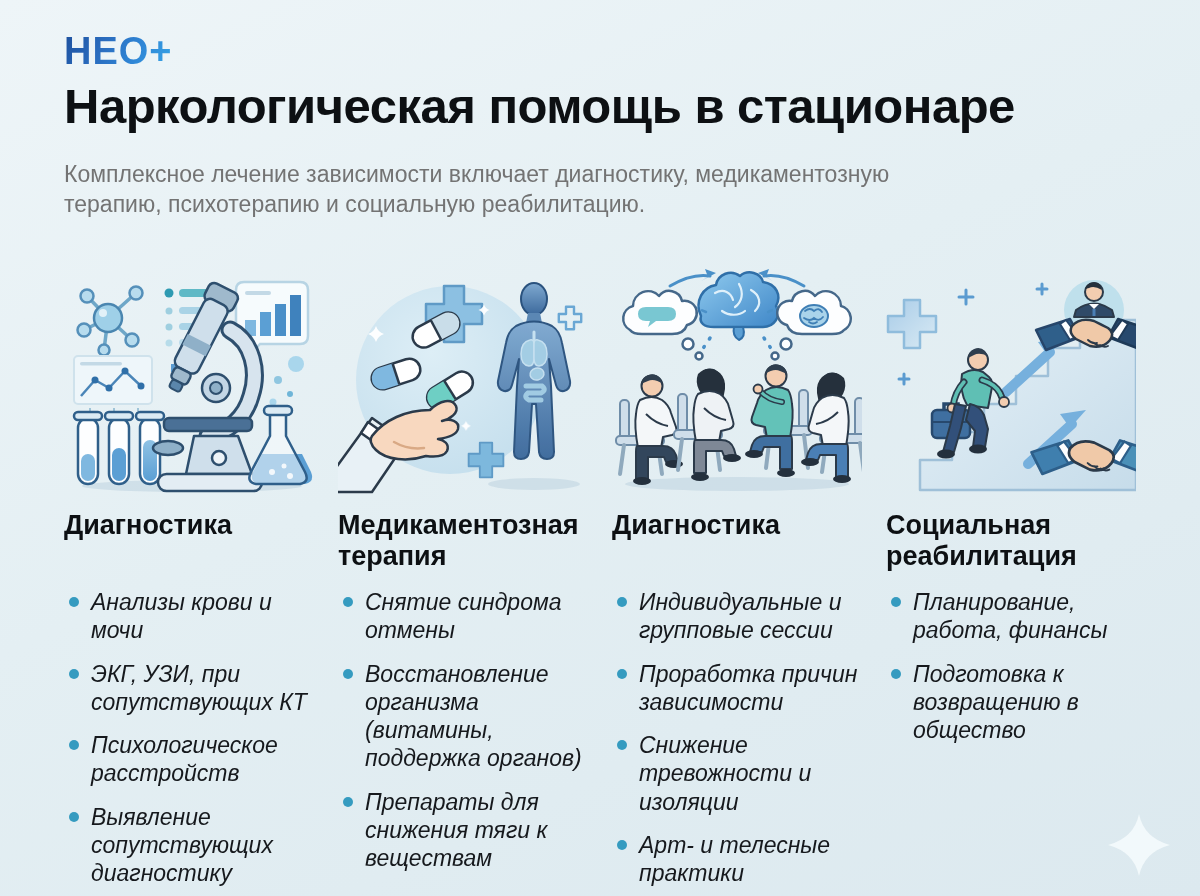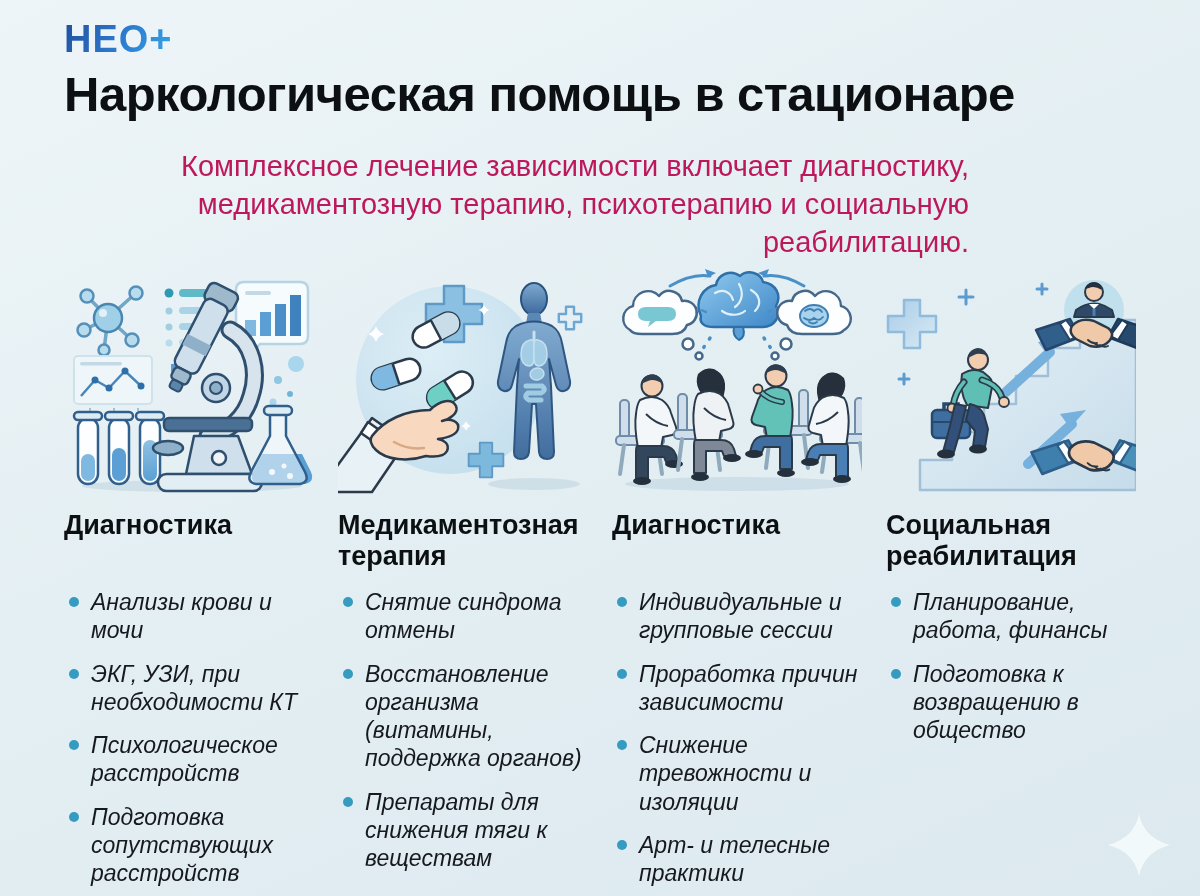--- a/index.html
+++ b/index.html
@@ -7,28 +7,28 @@
     width:1200px;height:896px;overflow:hidden;
     font-family:"Liberation Sans","DejaVu Sans",sans-serif;
     background:linear-gradient(155deg,#eef5f8 0%,#e4eff3 45%,#dce9ef 100%);
     color:#14171b;position:relative;
   }
   .page{position:relative;width:1200px;height:896px;padding:14px 64px 0 64px;box-sizing:border-box;}
   .logo{
     display:inline-block;font-weight:800;font-size:38px;letter-spacing:1px;
     background:linear-gradient(120deg,#1d4f9c 0%,#2a6cbe 35%,#2f86d6 65%,#38a8e8 100%);
     -webkit-background-clip:text;background-clip:text;color:transparent;
-    margin-top:4px;
+    margin-top:16px;
   }
   h1{
     margin:8px 0 0 0;font-size:49px;line-height:1.06;font-weight:700;
     letter-spacing:-0.5px;color:#0d1013;
   }
   .subtitle{
-    margin-top:26px;max-width:905px;font-size:29px;line-height:1.32;color:#be185d;text-align:right;
+    margin-top:26px;max-width:905px;font-size:23px;line-height:1.32;color:#737373;
   }
   .columns{
     position:absolute;left:64px;top:268px;width:1072px;
     display:grid;grid-template-columns:repeat(4,250px);column-gap:24px;
   }
   .col{width:250px;}
   .illus{width:250px;height:228px;}
   .illus svg{display:block;}
   .col h2{
     margin:14px 0 0 0;font-size:27px;line-height:1.13;font-weight:800;color:#0d1013;
@@ -163,23 +163,23 @@
             <rect x="14" y="0" width="28" height="9" rx="4.5" fill="#dcebf4" stroke="#2f5f8a" stroke-width="2.5"></rect>
             <circle cx="22" cy="66" r="3" fill="#fff" opacity=".85"></circle>
             <circle cx="34" cy="60" r="2.5" fill="#fff" opacity=".85"></circle>
             <circle cx="40" cy="70" r="3" fill="#fff" opacity=".85"></circle>
           </g>
         </svg>
       </div>
       <h2>Диагностика</h2>
       <ul class="items">
           <li>Анализы крови и мочи</li>
-          <li>ЭКГ, УЗИ, при необходимости КТ</li>
+          <li>ЭКГ, УЗИ, при сопутствующих КТ</li>
           <li>Психологическое расстройств</li>
-          <li>Подготовка сопутствующих расстройств</li>
+          <li>Выявление сопутствующих диагностику</li>
         </ul>
     </div>
 
     <div class="col">
       <div class="illus">
         <svg width="250" height="228" viewBox="0 0 250 228">
           <defs>
             <radialGradient id="medC" cx=".4" cy=".35" r=".8">
               <stop offset="0" stop-color="#ddeef6"></stop>
                 <stop offset="1" stop-color="#c2ddec"></stop>

